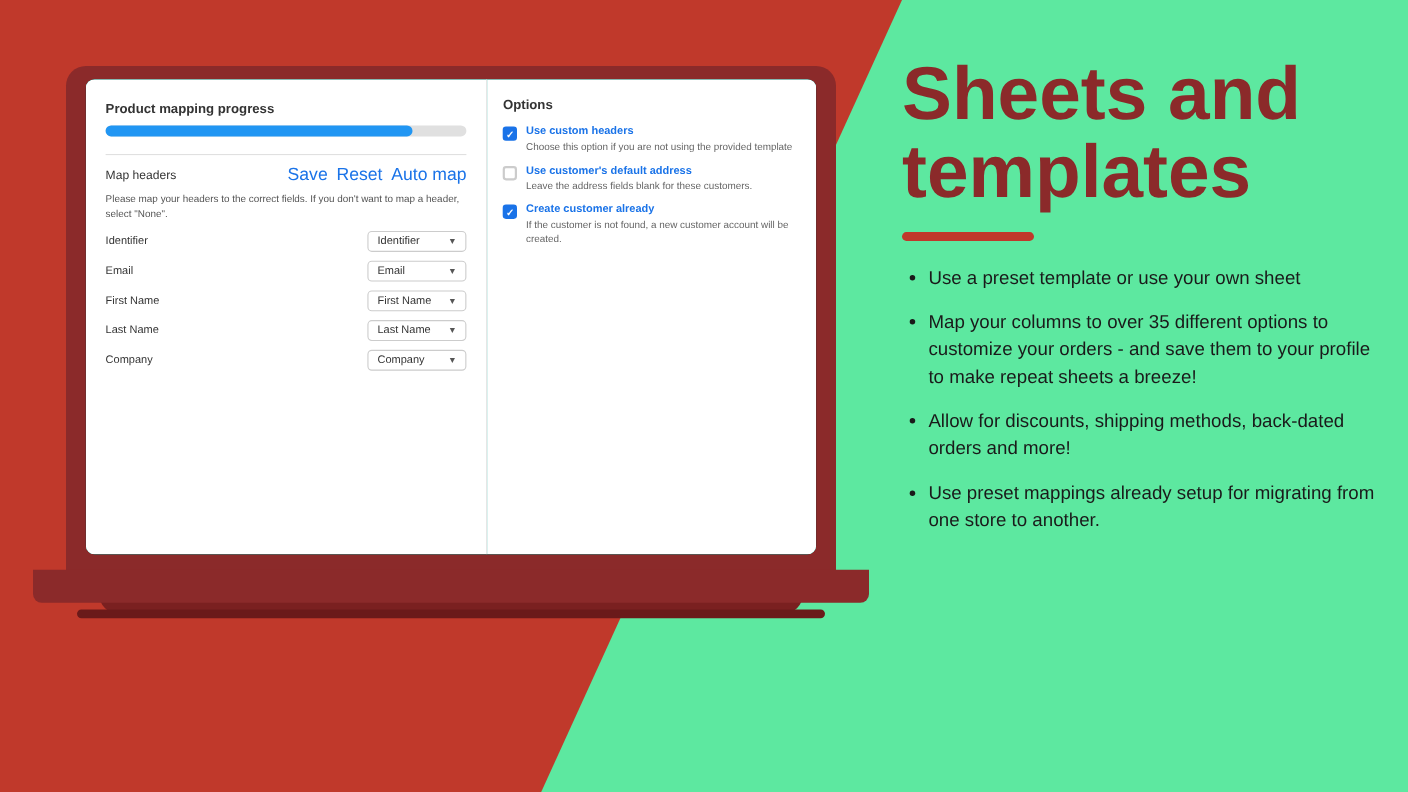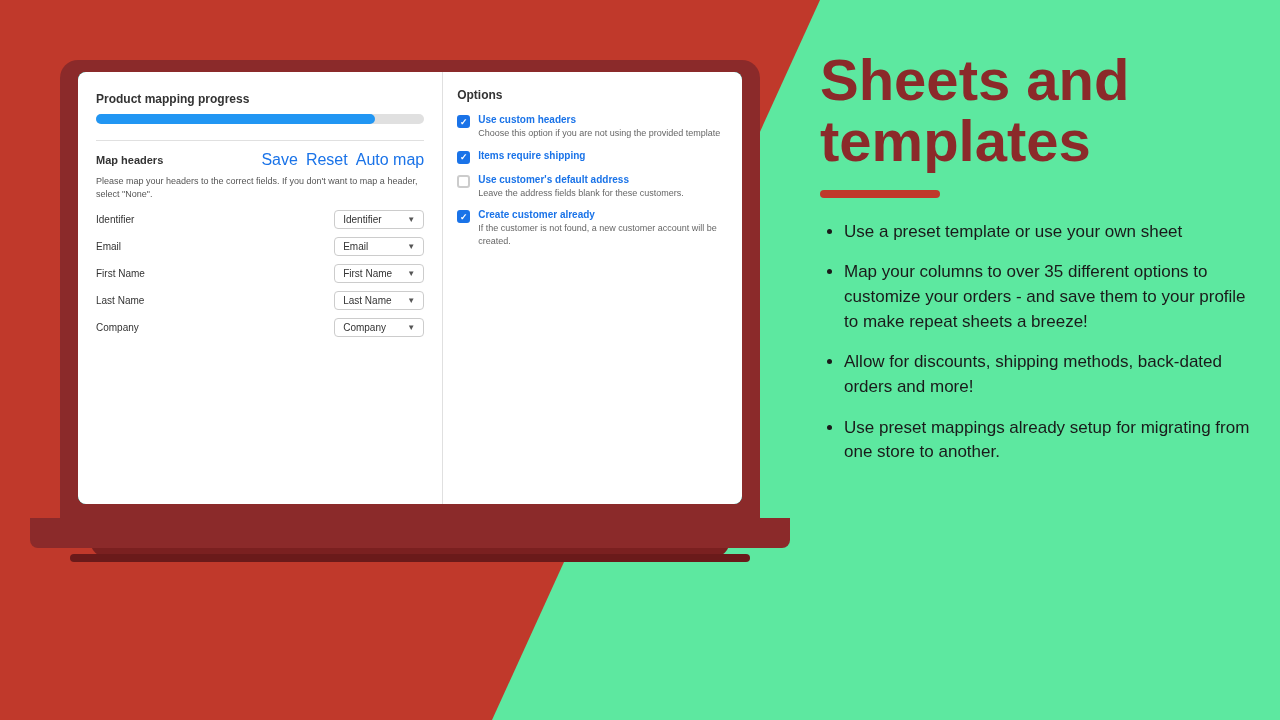--- a/index.html
+++ b/index.html
@@ -107,21 +107,21 @@
     }
 
     .map-headers-title-row {
       display: flex;
       align-items: center;
       justify-content: space-between;
       margin-bottom: 6px;
     }
     .map-headers-title {
       font-size: 11px;
-      font-weight: 700;
+      font-weight: 400;
       color: #333;
     }
     .map-headers-actions {
       display: flex;
       gap: 8px;
     }
     .action-link {
       font-size: 16px;
       color: #1a73e8;
       cursor: pointer;
@@ -253,21 +253,21 @@
 
     
     .right-content {
       position: absolute;
       right: 30px;
       top: 50px;
       width: 430px;
       z-index: 10;
     }
     .main-title {
-      font-size: 58px;
+      font-size: 68px;
       font-weight: 900;
       color: #8b2a2a;
       line-height: 1.05;
       margin-bottom: 18px;
     }
     .title-underline {
       width: 120px;
       height: 8px;
       background: #c0392b;
       border-radius: 4px;
@@ -357,26 +357,20 @@
           <div class="options-title">Options</div>
 
           <div class="option-item">
             <div class="checkbox checked"></div>
             <div class="option-text">
               <div class="option-label">Use custom headers</div>
               <div class="option-desc">Choose this option if you are not using the provided template</div>
             </div>
           </div>
 
-          <div class="option-item">
-            <div class="checkbox checked"></div>
-            <div class="option-text">
-              <div class="option-label">Items require shipping</div>
-            </div>
-          </div>
 
 
           <div class="option-item">
             <div class="checkbox"></div>
             <div class="option-text">
               <div class="option-label">Use customer's default address</div>
               <div class="option-desc">Leave the address fields blank for these customers.</div>
             </div>
           </div>
 

